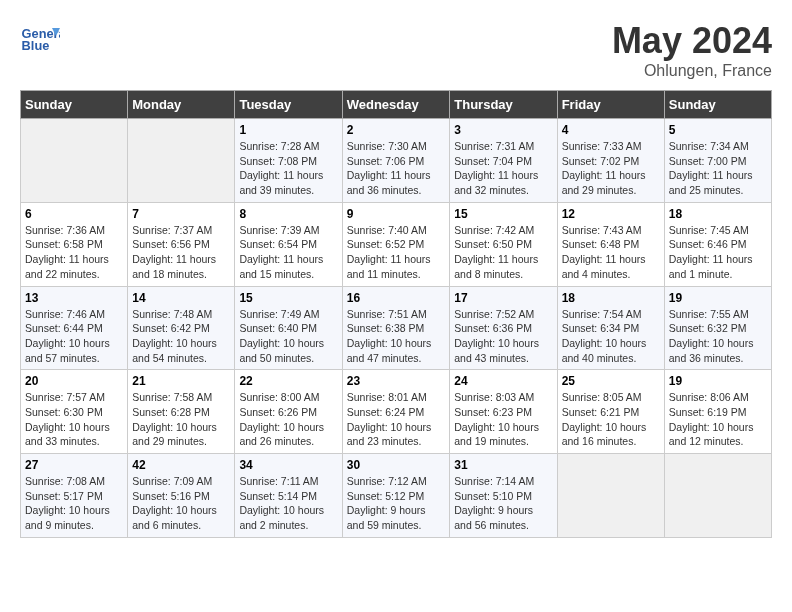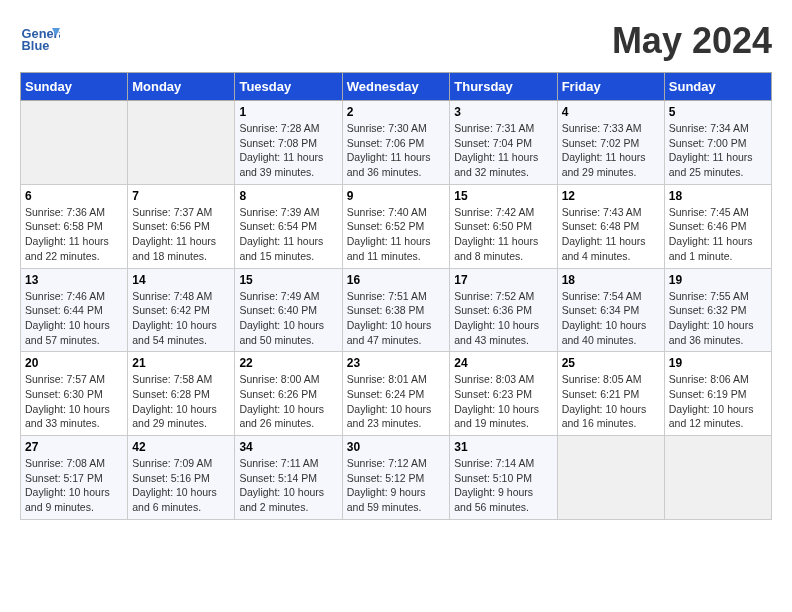--- a/index.html
+++ b/index.html
@@ -36,21 +36,21 @@
     .location {
       font-size: 16px;
       color: #555;
     }
     table {
       width: 100%;
       border-collapse: collapse;
       font-size: 11px;
     }
     thead tr th {
-      background-color: #1d4ed8;
+      background-color: #404040;
       color: white;
       padding: 6px 4px;
       text-align: left;
       font-size: 13px;
       font-weight: bold;
       border: 1px solid #aaa;
     }
     tbody tr td {
       border: 1px solid #ccc;
       vertical-align: top;
@@ -82,20 +82,21 @@
 <div class="header">
   <div class="logo">
     <svg class="logo-icon" viewBox="0 0 50 50">
       <text x="2" y="22" font-size="16" font-weight="bold" fill="#2a5ca8">General</text>
       <text x="2" y="38" font-size="16" font-weight="bold" fill="#2a5ca8">Blue</text>
       <polygon points="40,10 50,10 45,20" fill="#5599dd"></polygon>
     </svg>
   </div>
   <div class="title-block">
     <div class="month-title">May 2024</div>
+    <div class="location">Ohlungen, France</div>
   </div>
 </div>
 
 <table>
   <thead>
     <tr>
     <th>Sunday</th>
         <th>Monday</th>
         <th>Tuesday</th>
         <th>Wednesday</th>

